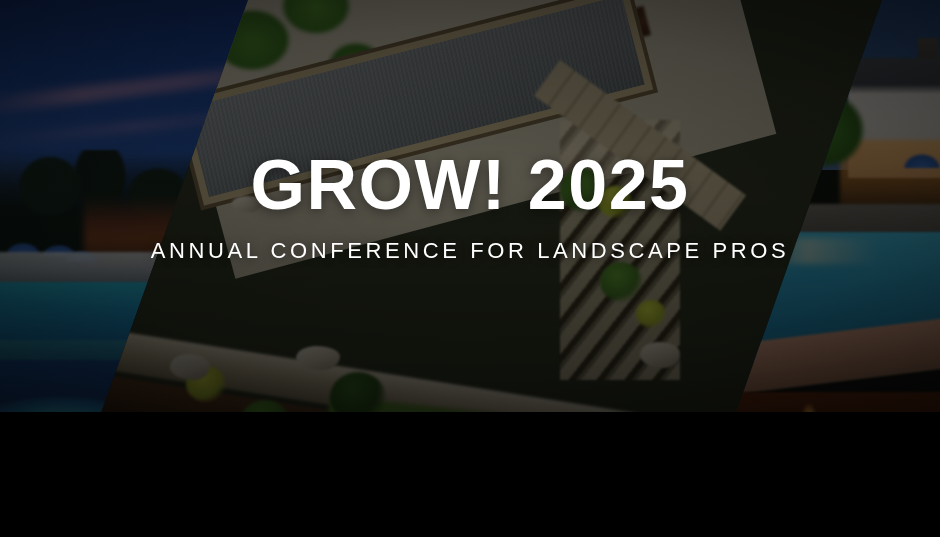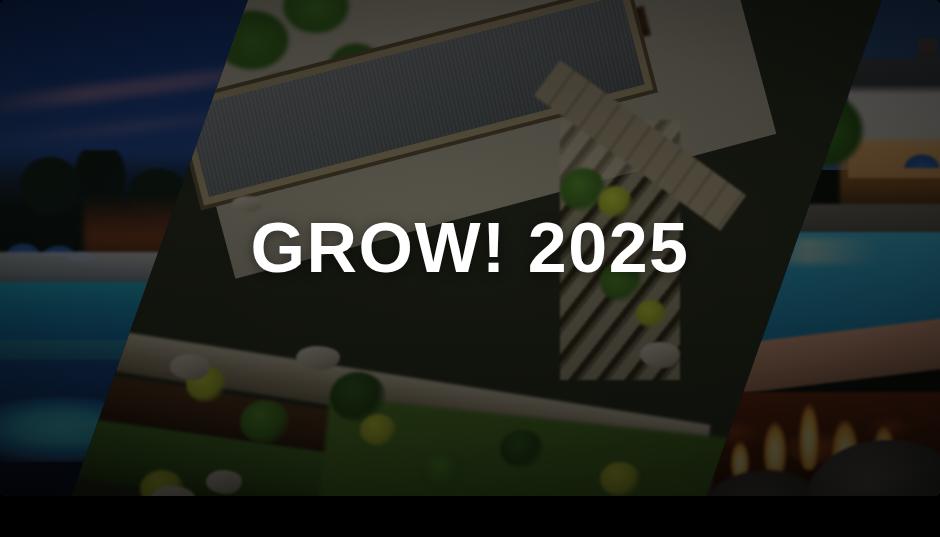--- a/index.html
+++ b/index.html
@@ -3,25 +3,24 @@
 <meta charset="utf-8">
 <style>
   html, body {
     margin: 0;
     padding: 0;
     background: #000;
   }
   #hero {
     position: relative;
     width: 940px;
-    height: 496px;
+    height: 412px;
     overflow: hidden;
     background: #0b0c10;
     font-family: "Liberation Sans", sans-serif;
-    border-radius: 6px;
     -webkit-font-smoothing: antialiased;
   }
 
   .panel {
     position: absolute;
     top: 0;
     left: 0;
     width: 940px;
     height: 537px;
   }
@@ -445,15 +444,16 @@
     <div class="flame" style="left:728px;top:424px;width:24px;height:56px;"></div>
     <div class="r-plank"></div>
     <div class="r-boulder2"></div>
     <div class="r-boulder"></div>
   </div>
 
   <div id="overlay"></div>
 
   <div id="content">
     <h1 id="hero-title">GROW! 2025</h1>
+    <p id="hero-subtitle">ANNUAL CONFERENCE FOR LANDSCAPE PROS</p>
   </div>
 
 </div>
 
 </body></html>

